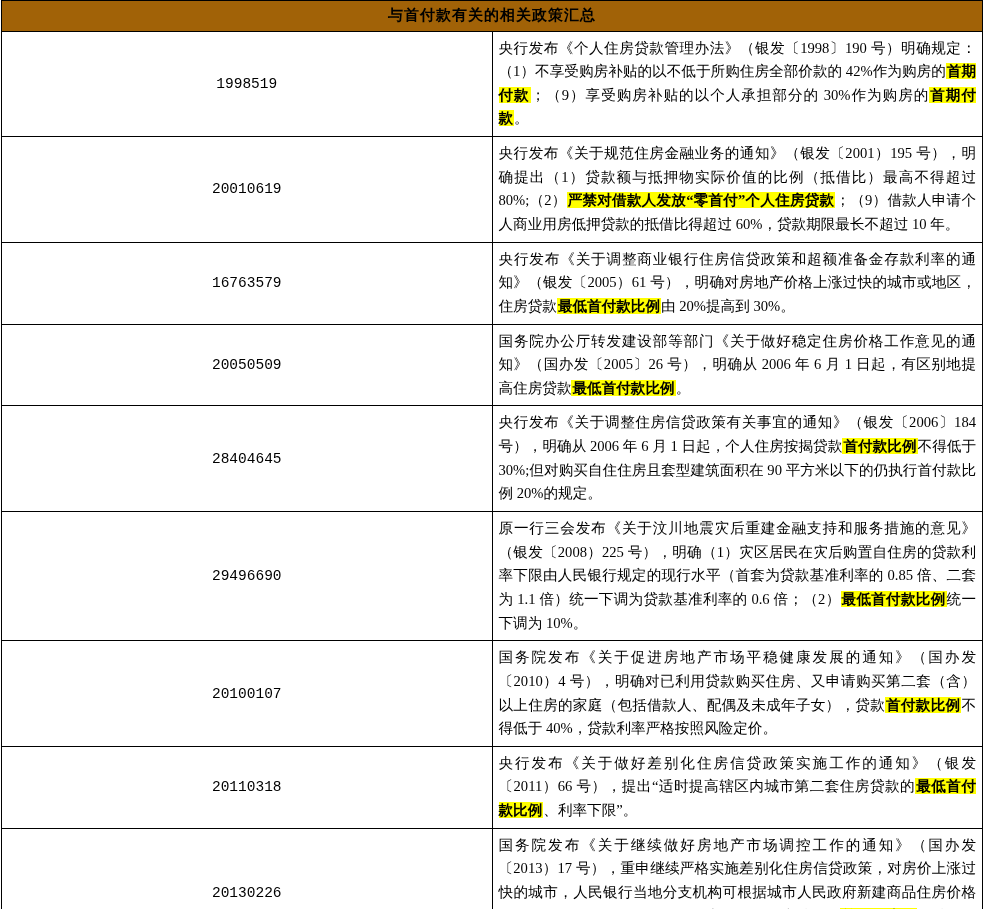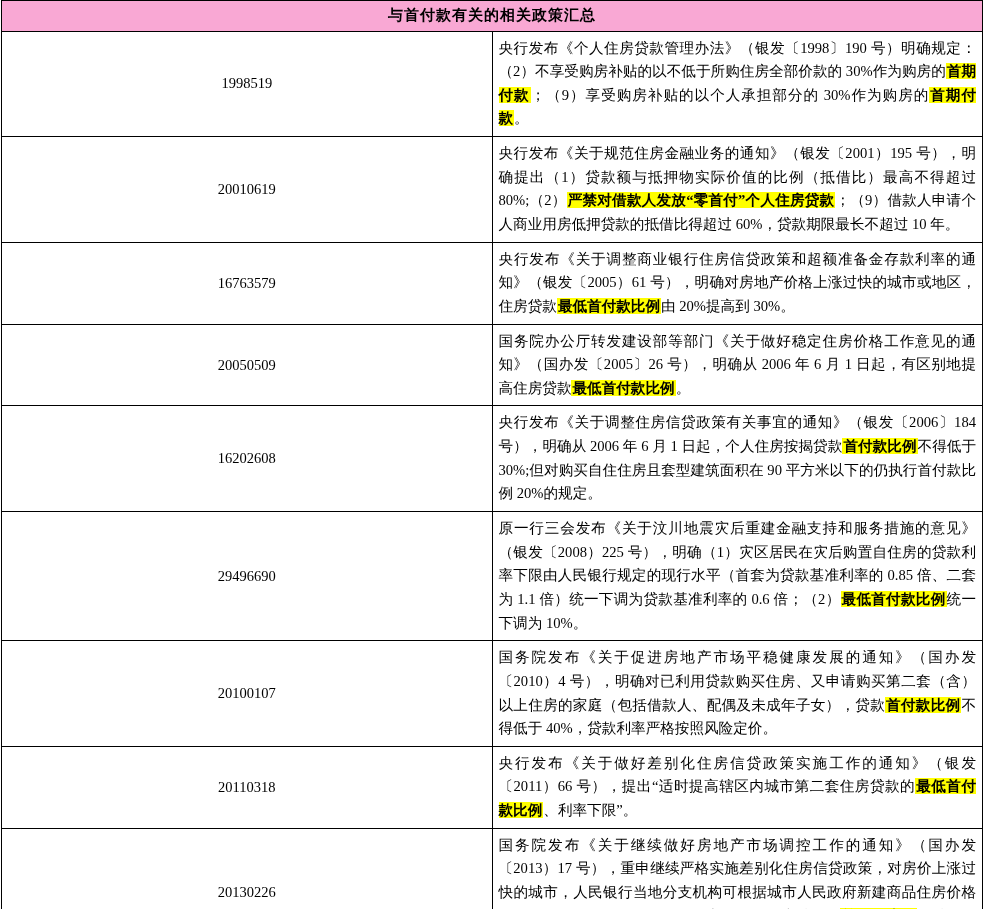--- a/index.html
+++ b/index.html
@@ -22,33 +22,33 @@
     width: 982px;
     margin: 0 1px;
     table-layout: fixed;
   }
   table.policy-table td, table.policy-table th {
     border: 1px solid #000000;
     vertical-align: middle;
     padding: 5px 6px;
   }
   .title-cell {
-    background: #f9a8d4;
+    background: #a16207;
     text-align: center;
     font-weight: bold;
     font-size: 15px;
     padding: 4px 0 5px 0;
     letter-spacing: 1px;
     line-height: 1.3;
   }
   .date-cell {
     width: 86px;
     text-align: center;
     font-size: 14.5px;
-    font-family: Liberation Serif, serif;
+    font-family: Liberation Mono, monospace;
     letter-spacing: 0px;
   }
   .text-cell {
     font-size: 14.6px;
     line-height: 1.62;
     text-align: justify;
     text-justify: inter-ideograph;
   }
   .hl {
     background: #ffff00;
@@ -62,36 +62,36 @@
 <div class="page">
   <table class="policy-table">
     <tbody>
       <tr>
         <td class="title-cell" colspan="2">与首付款有关的相关政策汇总</td>
       </tr>
     </tbody>
     <tbody id="rows-body">
         <tr>
           <td class="date-cell">1998519</td>
-          <td class="text-cell"><span>央行发布《个人住房贷款管理办法》（银发〔1998〕190 号）明确规定：（2）不享受购房补贴的以不低于所购住房全部价款的 30%作为购房的</span><span class="hl">首期付款</span><span>；（9）享受购房补贴的以个人承担部分的 30%作为购房的</span><span class="hl">首期付款</span><span>。</span></td>
+          <td class="text-cell"><span>央行发布《个人住房贷款管理办法》（银发〔1998〕190 号）明确规定：（1）不享受购房补贴的以不低于所购住房全部价款的 42%作为购房的</span><span class="hl">首期付款</span><span>；（9）享受购房补贴的以个人承担部分的 30%作为购房的</span><span class="hl">首期付款</span><span>。</span></td>
         </tr>
         <tr>
           <td class="date-cell">20010619</td>
           <td class="text-cell"><span>央行发布《关于规范住房金融业务的通知》（银发〔2001）195 号），明确提出（1）贷款额与抵押物实际价值的比例（抵借比）最高不得超过 80%;（2）</span><span class="hl">严禁对借款人发放“零首付”个人住房贷款</span><span>；（9）借款人申请个人商业用房低押贷款的抵借比得超过 60%，贷款期限最长不超过 10 年。</span></td>
         </tr>
         <tr>
           <td class="date-cell">16763579</td>
           <td class="text-cell"><span>央行发布《关于调整商业银行住房信贷政策和超额准备金存款利率的通知》（银发〔2005）61 号），明确对房地产价格上涨过快的城市或地区，住房贷款</span><span class="hl">最低首付款比例</span><span>由 20%提高到 30%。</span></td>
         </tr>
         <tr>
           <td class="date-cell">20050509</td>
           <td class="text-cell"><span>国务院办公厅转发建设部等部门《关于做好稳定住房价格工作意见的通知》（国办发〔2005〕26 号），明确从 2006 年 6 月 1 日起，有区别地提高住房贷款</span><span class="hl">最低首付款比例</span><span>。</span></td>
         </tr>
         <tr>
-          <td class="date-cell">16202608</td>
+          <td class="date-cell">28404645</td>
           <td class="text-cell"><span>央行发布《关于调整住房信贷政策有关事宜的通知》（银发〔2006〕184 号），明确从 2006 年 6 月 1 日起，个人住房按揭贷款</span><span class="hl">首付款比例</span><span>不得低于 30%;但对购买自住住房且套型建筑面积在 90 平方米以下的仍执行首付款比例 20%的规定。</span></td>
         </tr>
         <tr>
           <td class="date-cell">29496690</td>
           <td class="text-cell"><span>原一行三会发布《关于汶川地震灾后重建金融支持和服务措施的意见》（银发〔2008）225 号），明确（1）灾区居民在灾后购置自住房的贷款利率下限由人民银行规定的现行水平（首套为贷款基准利率的 0.85 倍、二套为 1.1 倍）统一下调为贷款基准利率的 0.6 倍；（2）</span><span class="hl">最低首付款比例</span><span>统一下调为 10%。</span></td>
         </tr>
         <tr>
           <td class="date-cell">20100107</td>
           <td class="text-cell"><span>国务院发布《关于促进房地产市场平稳健康发展的通知》（国办发〔2010）4 号），明确对已利用贷款购买住房、又申请购买第二套（含）以上住房的家庭（包括借款人、配偶及未成年子女），贷款</span><span class="hl">首付款比例</span><span>不得低于 40%，贷款利率严格按照风险定价。</span></td>
         </tr>

